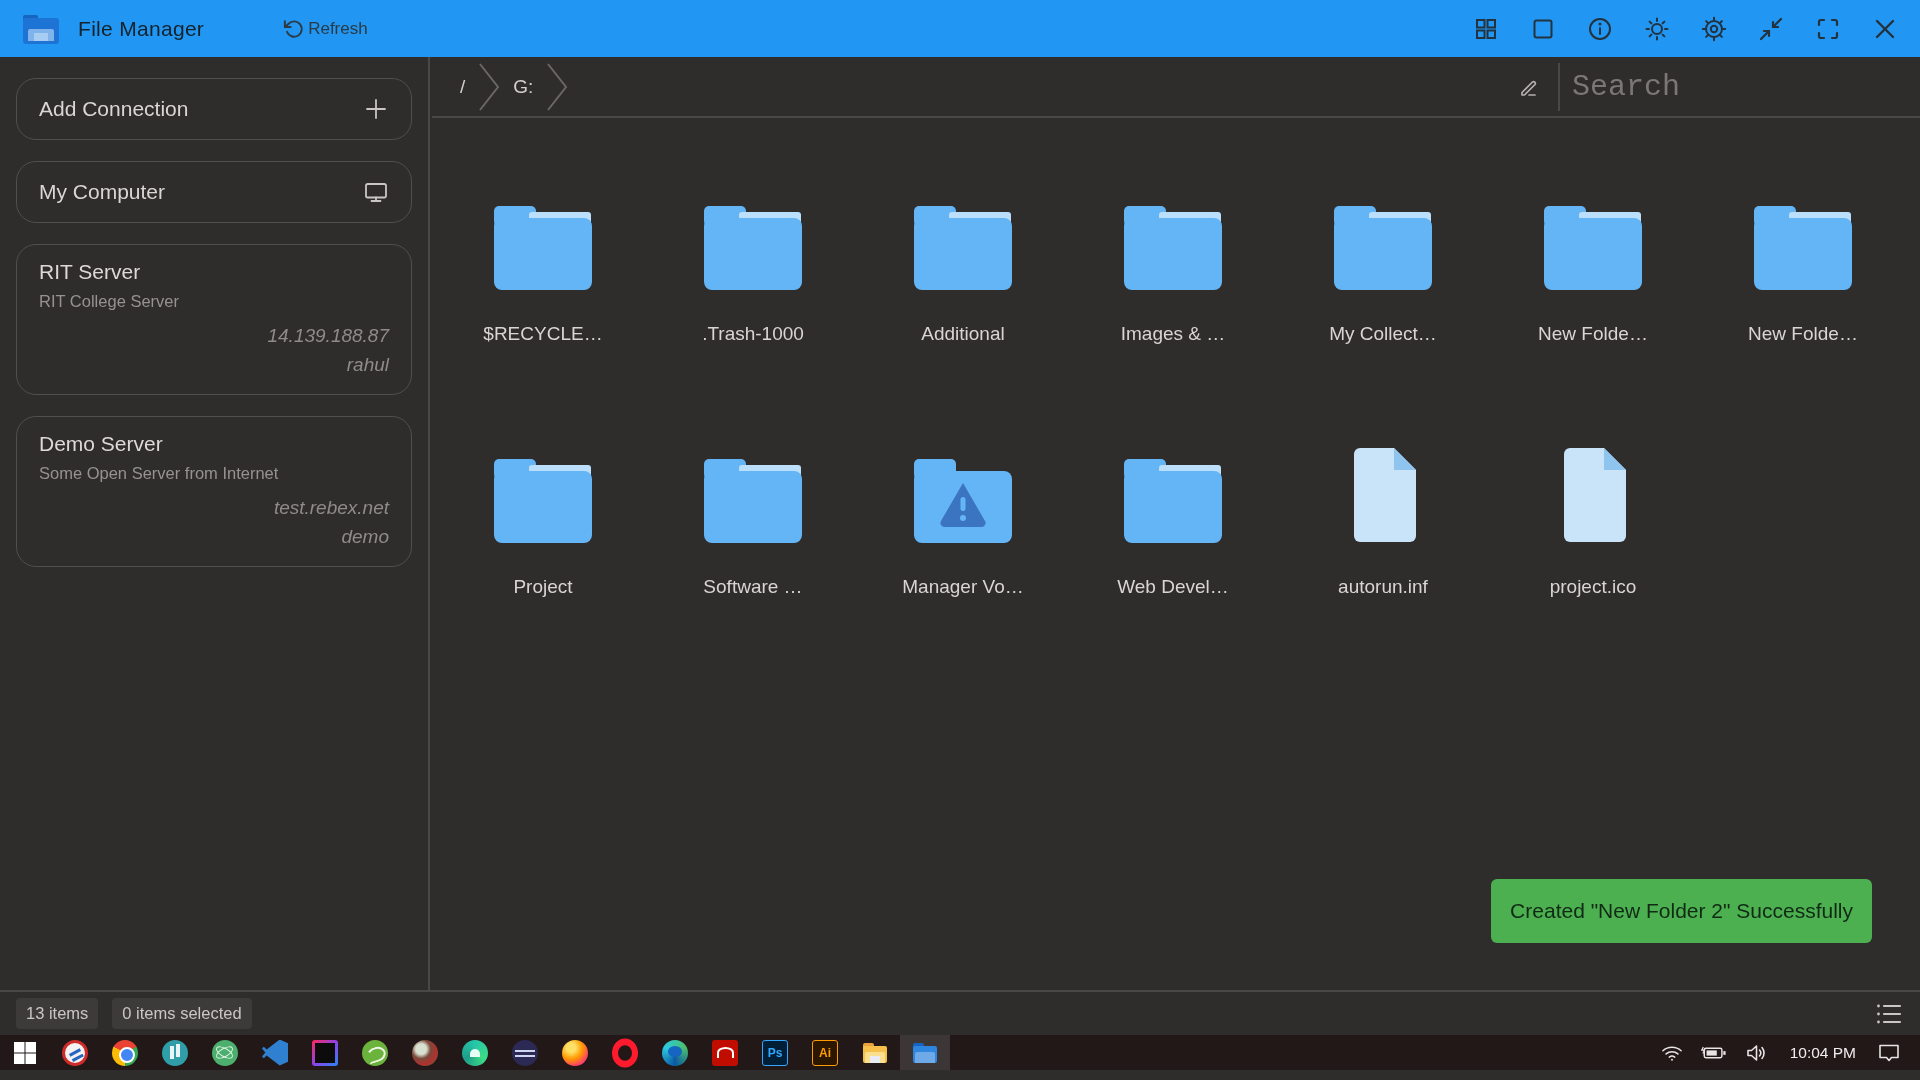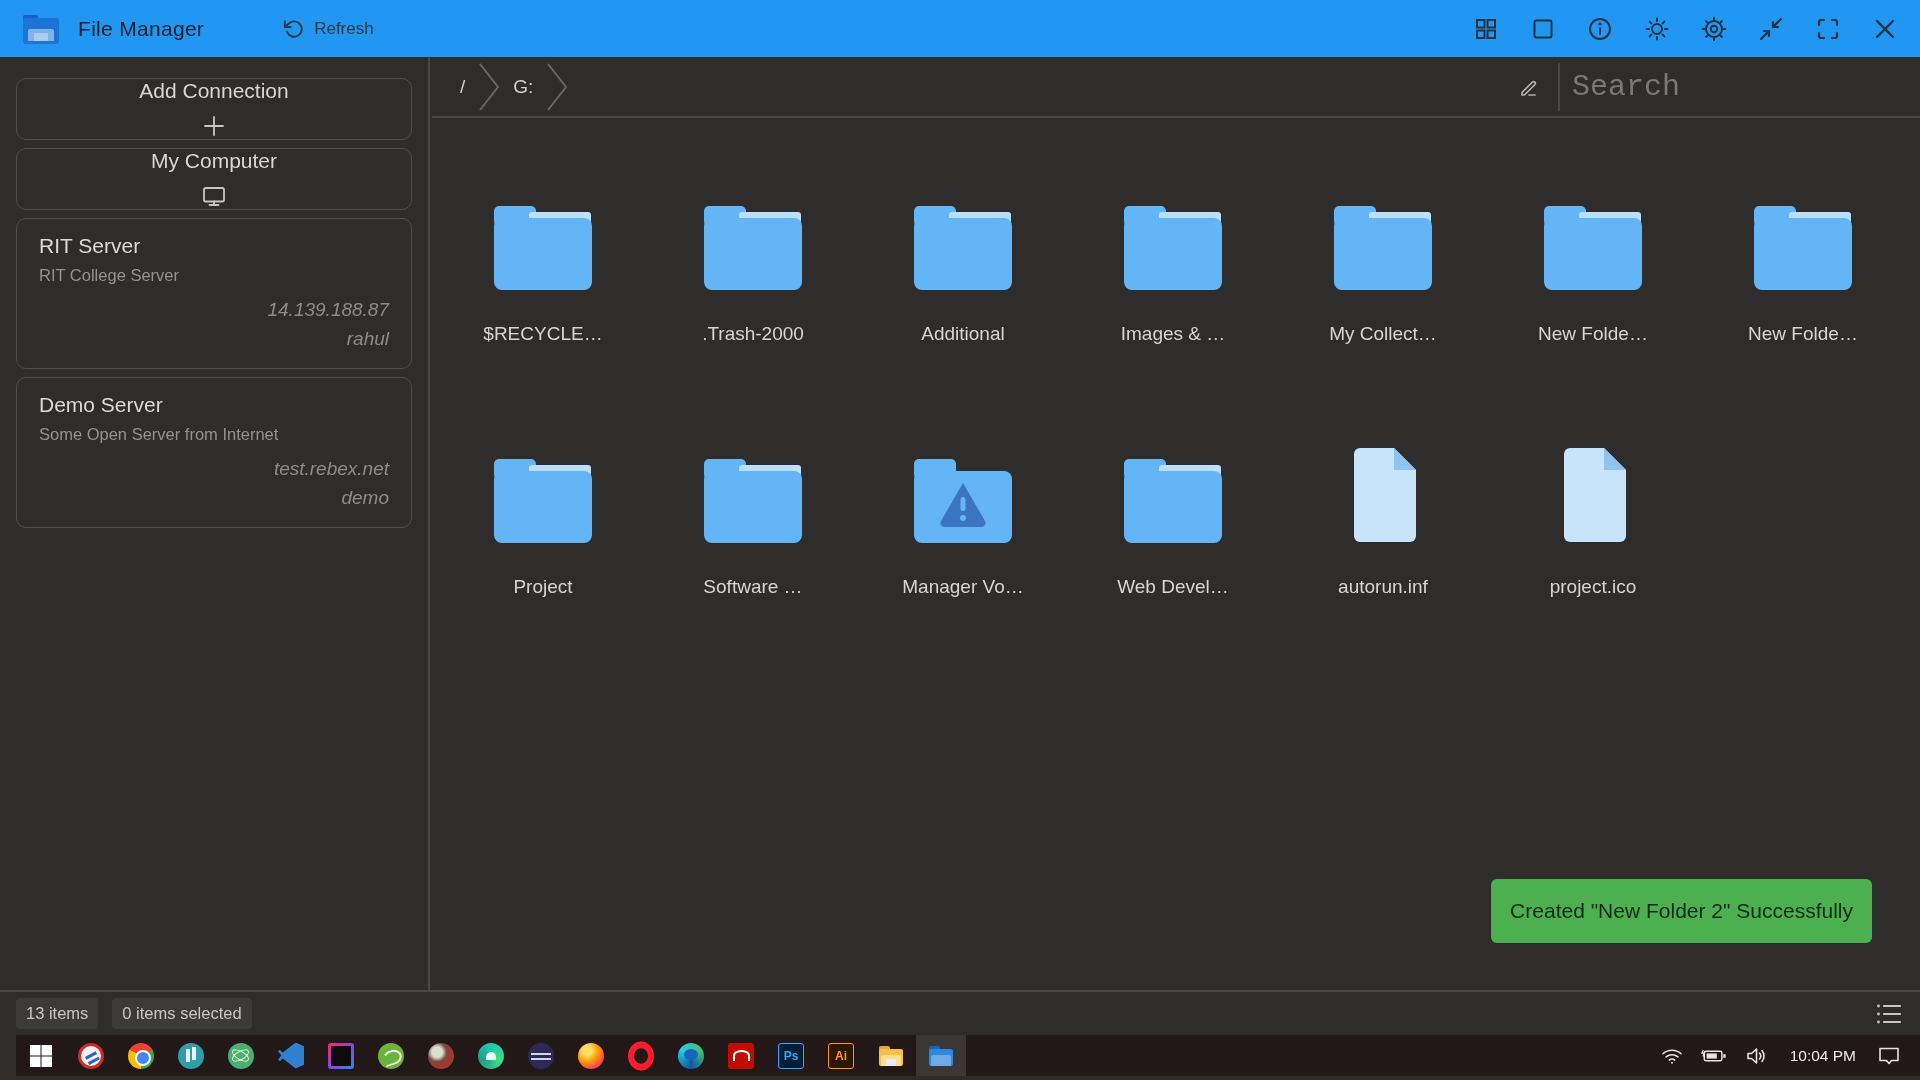--- a/index.html
+++ b/index.html
@@ -5,33 +5,33 @@
   * { margin:0; padding:0; box-sizing:border-box; }
   html,body { width:1920px; height:1080px; overflow:hidden;
     font-family:"Liberation Sans","DejaVu Sans",sans-serif;
     background:#2f2c2c; }
 
   
   .app-header { position:absolute; top:0; left:0; width:1920px; height:57px;
     background:#2196f3; display:flex; align-items:center; padding:0 22px; }
   .app-logo { width:38px; height:32px; margin-right:18px; }
   .app-title { font-size:21px; font-weight:500; color:#14222b; letter-spacing:.3px; }
-  .refresh-btn { display:flex; align-items:center; gap:9px; margin-left:78px; cursor:pointer; }
+  .refresh-btn { display:flex; align-items:center; gap:3px; margin-left:78px; cursor:pointer; }
   .refresh-btn svg { width:23px; height:23px; }
   .refresh-label { font-size:17px; color:#2b3a44; }
   .header-spacer { flex:1; }
   .header-icons { display:flex; align-items:center; gap:31px; }
   .hicon { width:26px; height:26px; cursor:pointer; display:block; }
   .hicon svg { width:26px; height:26px; display:block; }
 
   
   .sidebar { position:absolute; top:57px; left:0; width:430px; bottom:90px;
     border-right:2px solid #4a4747; padding:21px 16px 0 16px; }
-  .side-card { border:1.5px solid #514e4e; border-radius:10px; margin-bottom:8px;
-    padding:0 22px; cursor:pointer;flex-direction:column; }
+  .side-card { border:1.5px solid #514e4e; border-radius:20px; margin-bottom:21px;
+    padding:0 22px; cursor:pointer; }
   .side-card.simple { height:62px; display:flex; align-items:center; justify-content:space-between; }
   .side-card .card-title { font-size:21px; color:#d9d6d3; }
   .side-card .card-action svg { width:26px; height:26px; display:block; }
   .side-card.conn { padding:15px 22px 14px 22px; }
   .conn .conn-name { font-size:21px; color:#dcd9d6; margin-bottom:8px; }
   .conn .conn-desc { font-size:16.5px; color:#969292; margin-bottom:10px; }
   .conn .conn-host, .conn .conn-user { font-size:19px; font-style:italic;
     color:#8f8b8b; text-align:right; line-height:1.55; }
 
   
@@ -67,21 +67,21 @@
 
   
   .status-bar { position:absolute; left:0; right:0; top:990px; height:45px;
     border-top:2px solid #4a4747; display:flex; align-items:center; padding:0 16px; background:#2f2c2c; }
   .status-chip { background:#3d3a3a; border-radius:4px; height:31px; display:flex;
     align-items:center; padding:0 10px; font-size:16.5px; color:#c9c6c3; margin-right:14px; }
   .status-spacer { flex:1; }
   .listview-btn svg { width:30px; height:26px; display:block; cursor:pointer; }
 
   
-  .taskbar { position:absolute; left:16px; right:0; top:1035px; height:41px;
+  .taskbar { position:absolute; left:0; right:0; top:1035px; height:35px;
     background:#221818; display:flex; align-items:stretch; }
   .tb-cell { width:50px; display:flex; align-items:center; justify-content:center; cursor:pointer; }
   .tb-cell.active { background:#3d3636; }
   .tb-cell svg { display:block; }
   .ci { width:26px; height:26px; border-radius:50%; position:relative; overflow:hidden; }
   .ic-snip { background:#f4f2f2; border:3px solid #cf2b2b; }
   .ic-snip::after { content:""; position:absolute; left:4px; top:8px; width:12px; height:3px;
     background:#2766c0; transform:rotate(-28deg); box-shadow:0 6px 0 #2766c0; }
   .ic-chrome { background:conic-gradient(from -60deg,#ea4335 0 120deg,#34a853 0 240deg,#fbbc05 0 360deg); }
   .ic-chrome::after { content:""; position:absolute; left:7px; top:7px; width:12px; height:12px;
@@ -306,21 +306,21 @@
   </div>
 
   <div class="file-item">
     <div class="file-icon-wrap">
       <svg width="104" height="84" viewBox="0 0 104 84">
           <rect x="3" y="0" width="42" height="20" rx="5" fill="#64b5f6"></rect>
           <rect x="38" y="6" width="62" height="12" rx="3" fill="#bbdefb"></rect>
           <rect x="3" y="12" width="98" height="72" rx="8" fill="#64b5f6"></rect>
         </svg>
     </div>
-    <div class="file-label">.Trash-2000</div>
+    <div class="file-label">.Trash-1000</div>
   </div>
 
   <div class="file-item">
     <div class="file-icon-wrap">
       <svg width="104" height="84" viewBox="0 0 104 84">
           <rect x="3" y="0" width="42" height="20" rx="5" fill="#64b5f6"></rect>
           <rect x="38" y="6" width="62" height="12" rx="3" fill="#bbdefb"></rect>
           <rect x="3" y="12" width="98" height="72" rx="8" fill="#64b5f6"></rect>
         </svg>
     </div>

